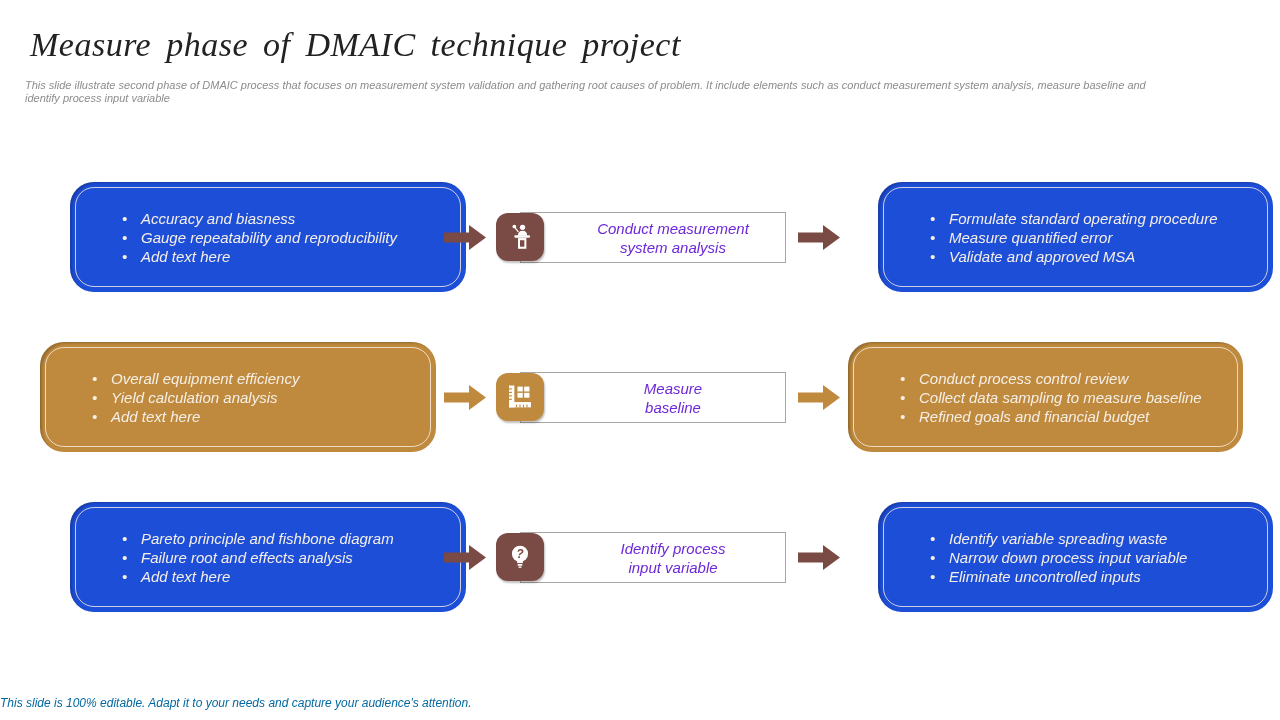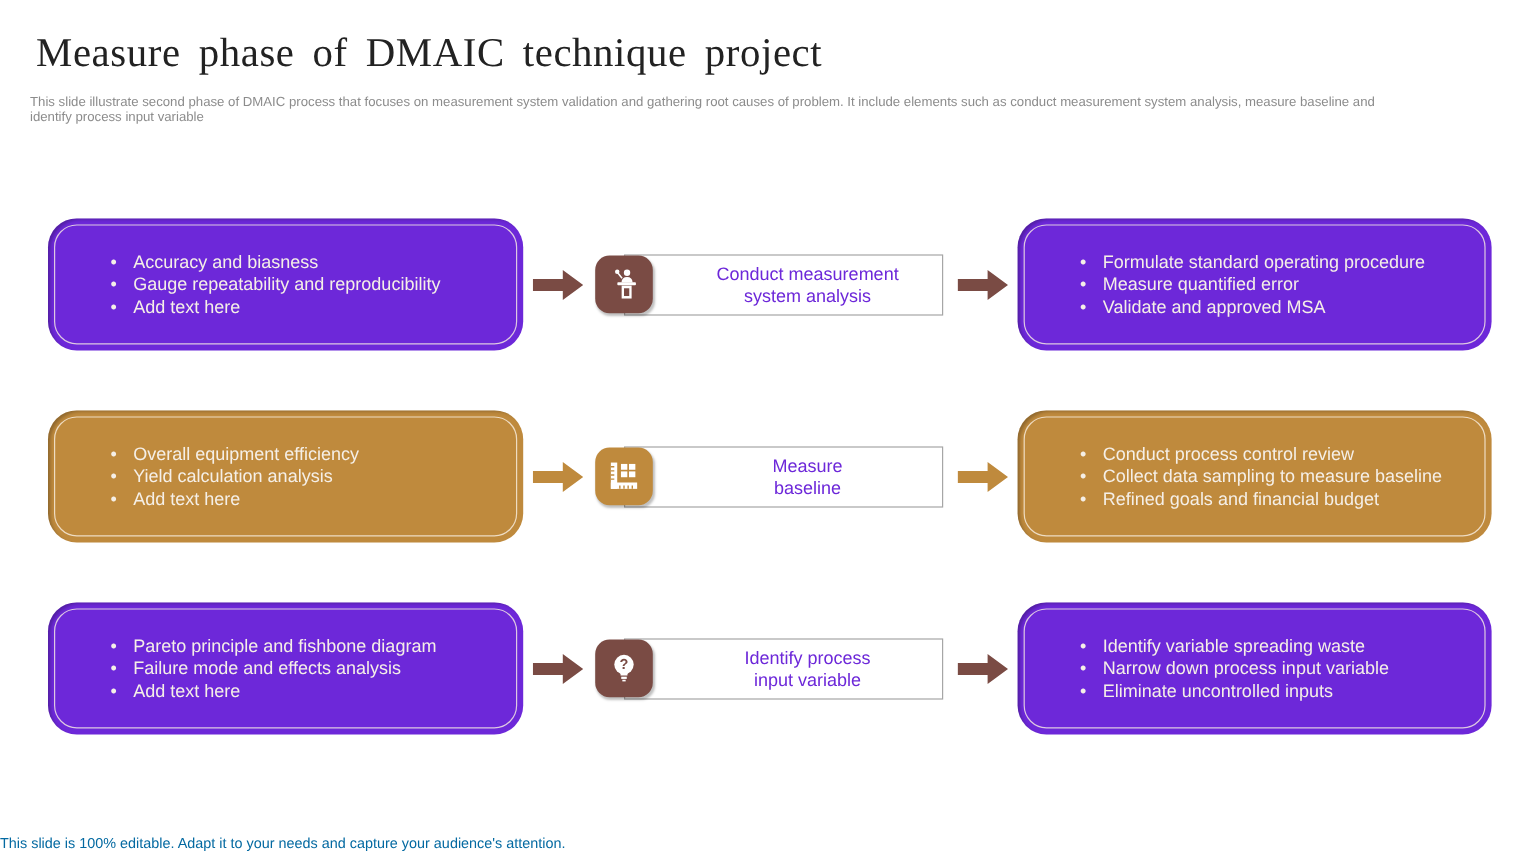--- a/index.html
+++ b/index.html
@@ -1,17 +1,17 @@
 <!DOCTYPE html>
 <html><head>
 <meta charset="utf-8">
 <style>
   * { margin:0; padding:0; box-sizing:border-box; }
   html,body { width:1280px; height:720px; background:#ffffff; font-family:"Liberation Sans", sans-serif; }
-  .slide { position:relative; width:1280px; height:720px; background:#ffffff; overflow:hidden; }
+  .slide { position:relative; width:1280px; height:720px; background:#ffffff; overflow:hidden;font-style:italic; }
 
   .title {
     position:absolute; left:30px; top:26px;
     font-family:"Liberation Serif", serif;
     font-size:34px; font-weight:400; color:#222222;
     word-spacing:6px; letter-spacing:0.5px;
   }
   .subtitle {
     position:absolute; left:25px; top:79px; width:1140px;
     font-size:11px; line-height:13px; color:#8c8c8c;
@@ -25,21 +25,21 @@
   .row-0 { top:182px; }
   .row-1 { top:342px; }
   .row-2 { top:502px; }
 
   .bullet-box {
     position:absolute; top:0; height:110px; border-radius:24px;
     box-shadow: inset 3px 2px 3px -1px rgba(0,0,0,0.25);
   }
   .bullet-box.left  { left:40px;  width:396px; }
   .bullet-box.right { left:848px; width:395px; }
-  .row--brown .bullet-box { background:#6d28d9; }
+  .row--brown .bullet-box { background:#1d4ed8;margin-left:30px; }
   .row--gold  .bullet-box { background:#bf8a3d; }
   .bullet-box .inner-border {
     position:absolute; inset:5px; border:1px solid rgba(250,240,228,0.8);
     border-radius:19px; pointer-events:none;
   }
   .bullet-content {
     position:relative; height:100%; display:flex; flex-direction:column;
     justify-content:center; padding:8px 26px 8px 50px;
   }
   .bullet-content ul { list-style:none; }
@@ -183,21 +183,21 @@
       </div>
     </div>
   </div>
 
   <div class="row row-2 row--brown">
     <div class="bullet-box left">
       <div class="inner-border"></div>
       <div class="bullet-content">
         <ul>
           <li>Pareto principle and fishbone diagram</li>
-          <li>Failure mode and effects analysis</li>
+          <li>Failure root and effects analysis</li>
           <li>Add text here</li>
         </ul>
       </div>
     </div>
     <div class="arrow a1">
       <svg width="42" height="25" viewBox="0 0 42 25">
           <path d="M0,7.5 H25 V0 L42,12.5 25,25 V17.5 H0 Z"></path>
         </svg>
     </div>
     <div class="label-box">

